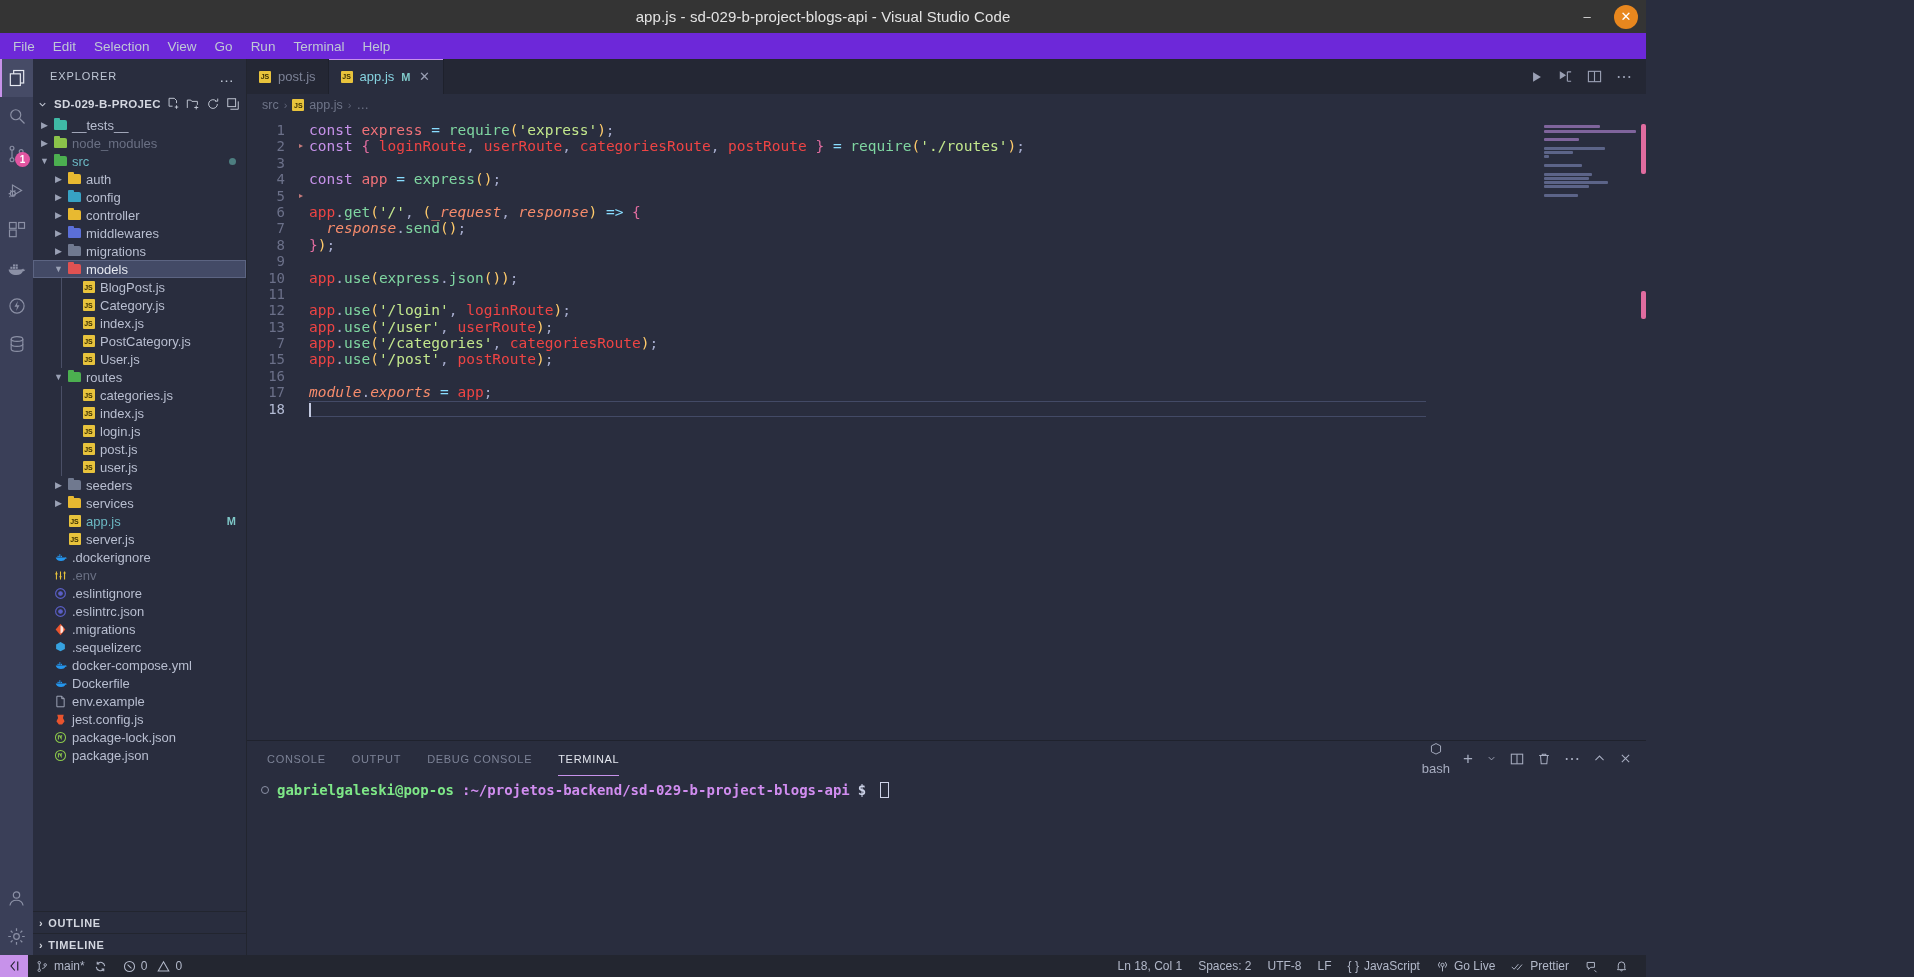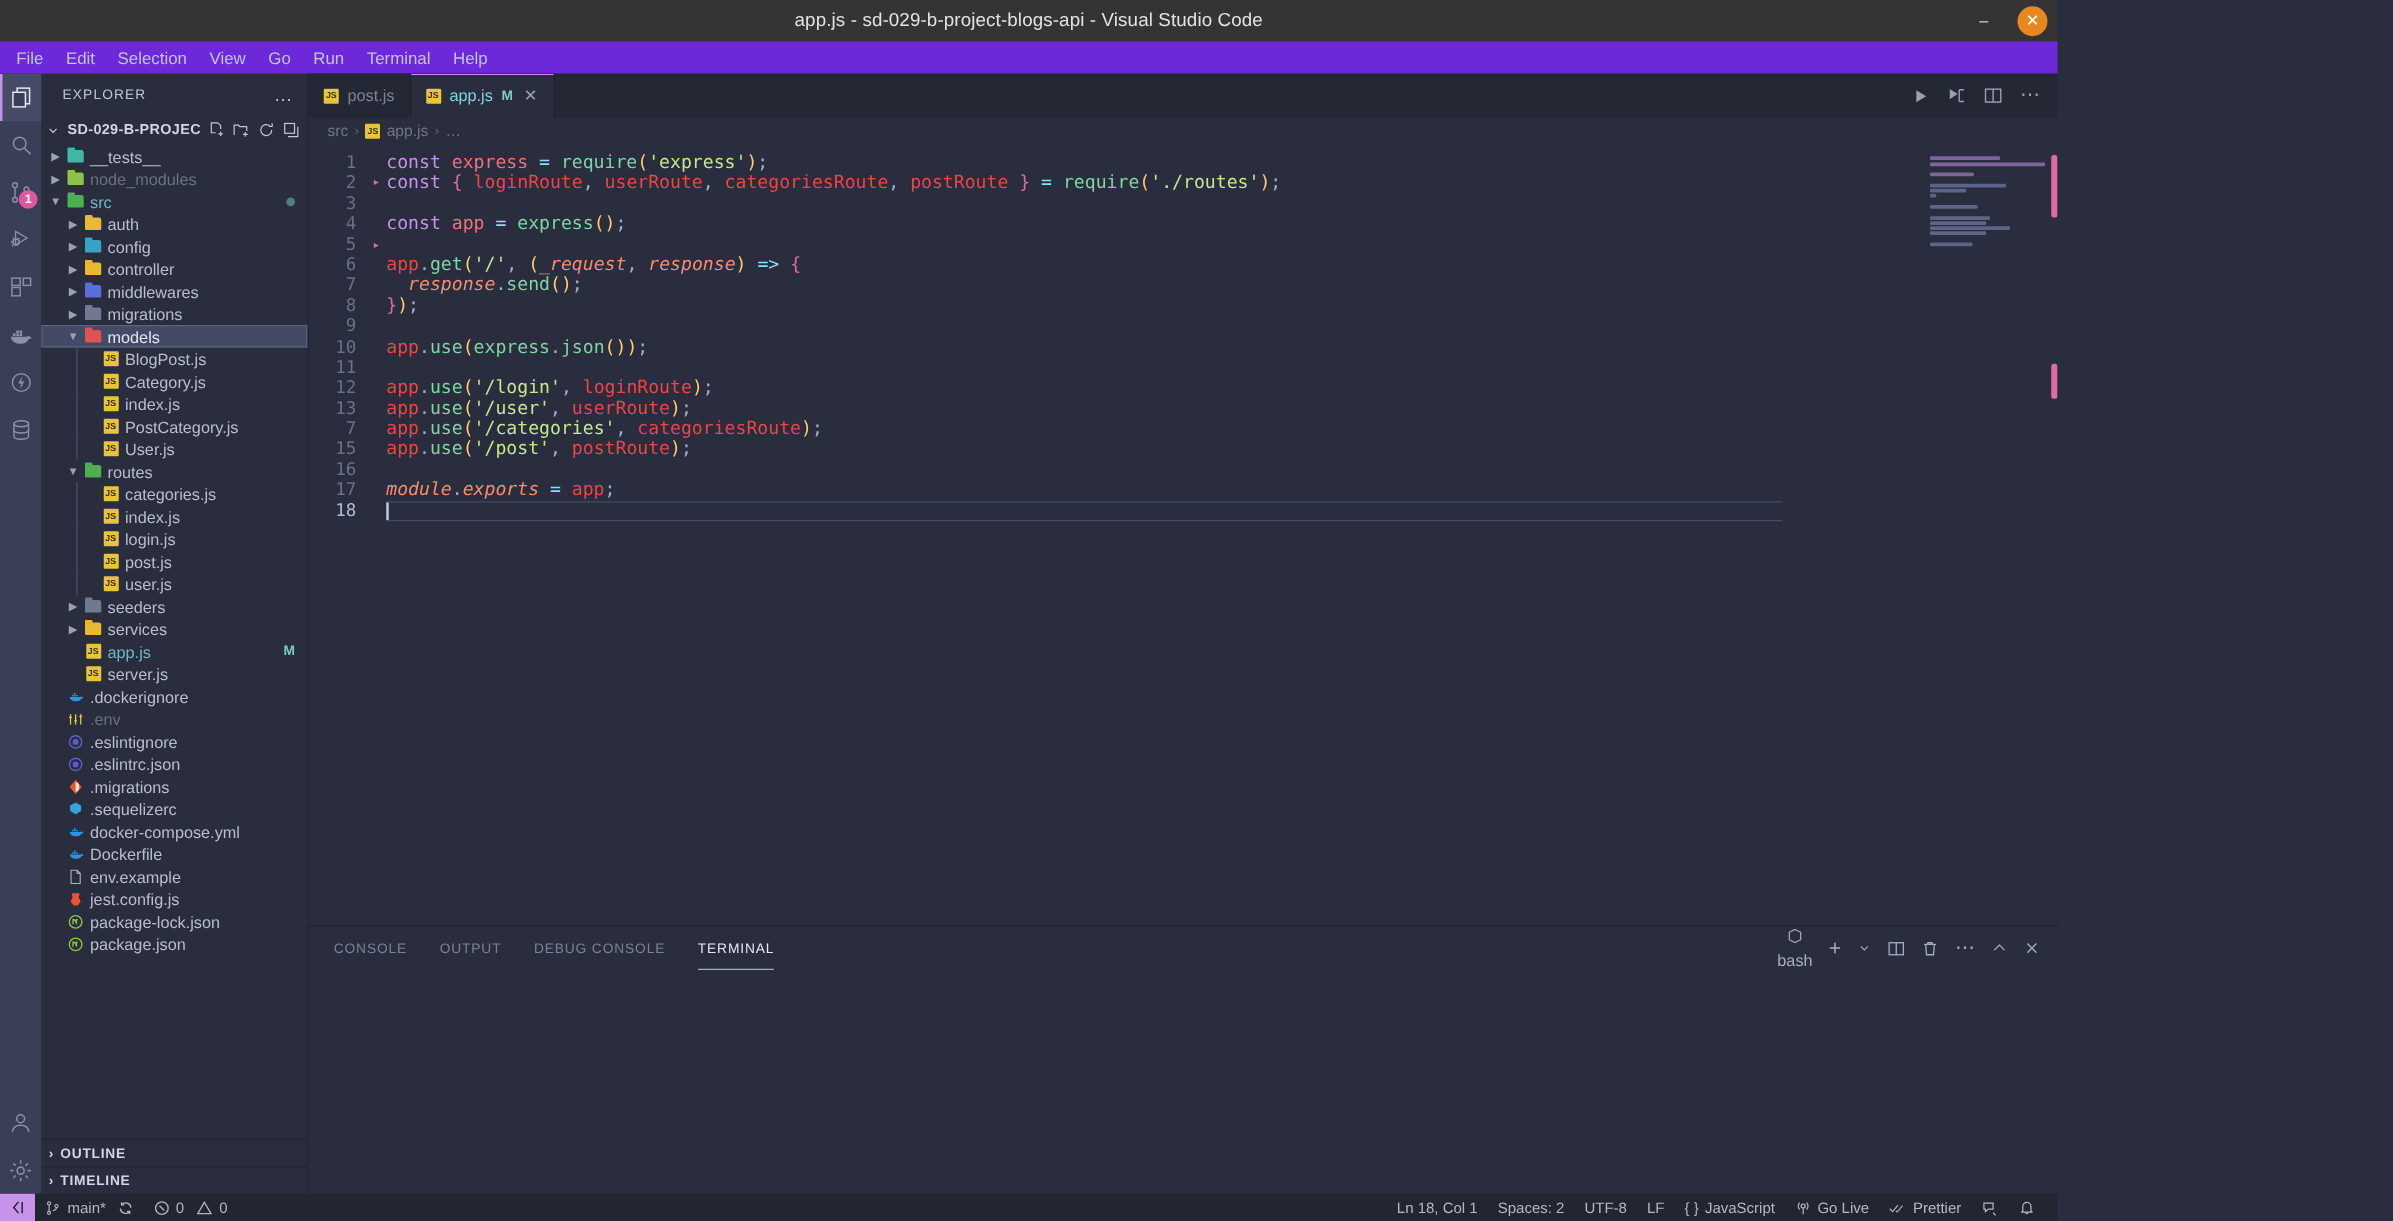--- a/index.html
+++ b/index.html
@@ -795,20 +795,29 @@
                   <path d="M3 10l5-5 5 5"></path>
                 </svg>
             </span>
             <span>
               <svg width="13" height="13" viewBox="0 0 16 16" fill="none" stroke="currentColor" stroke-width="1.3">
                   <path d="M3.5 3.5l9 9M12.5 3.5l-9 9"></path>
                 </svg>
             </span>
           </div>
         </div>
+        <div class="term">
+          <div class="term-line">
+            <span class="term-circle"></span>
+            <span class="term-user">gabrielgaleski@pop-os</span>
+              <span class="term-path">:~/projetos-backend/sd-029-b-project-blogs-api</span>
+              <span class="term-dollar">$</span>
+            <span class="term-cursor"></span>
+          </div>
+        </div>
       </div>
     </div>
   </div>
 
   <div class="statusbar">
     <div class="sb-left">
       <div class="sb-remote">
         <svg width="14" height="12" viewBox="0 0 16 16" fill="none" stroke="currentColor" stroke-width="1.5">
             <path d="M9 2L4 8l5 6M13 2v12"></path>
           </svg>

